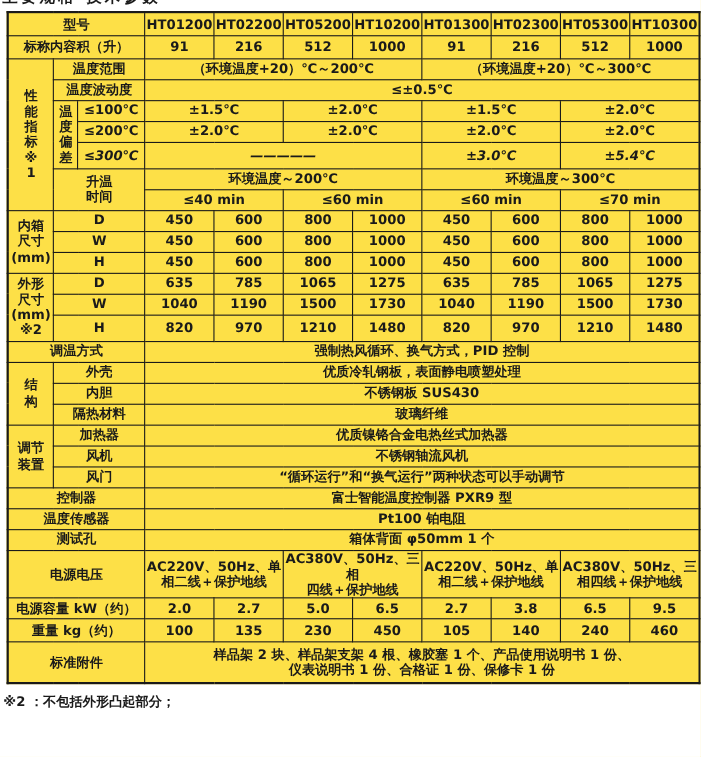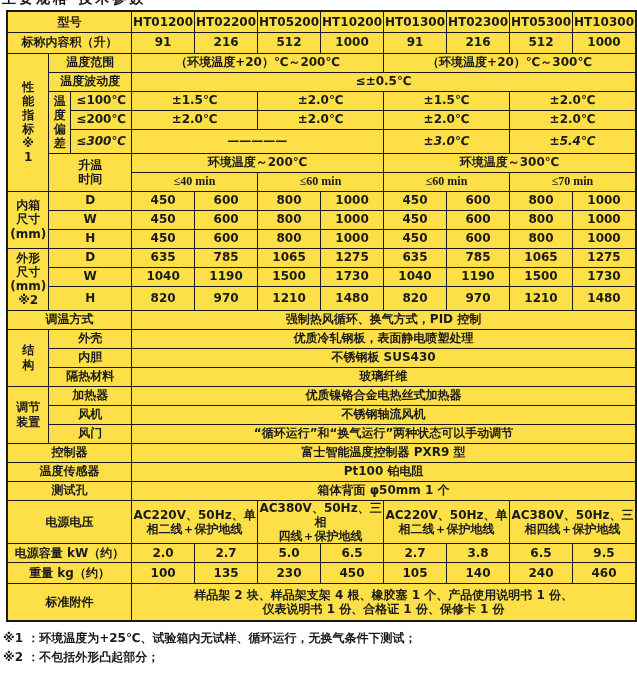--- a/index.html
+++ b/index.html
@@ -134,21 +134,21 @@
         <td colspan="4">—————</td>
         <td colspan="2">±3.0℃</td>
         <td colspan="2">±5.4℃</td>
       </tr>
       <tr style="height: 19px;">
         <td colspan="2" rowspan="2" class="p">升温
 时间</td>
         <td colspan="4">环境温度～200℃</td>
         <td colspan="4">环境温度～300℃</td>
       </tr>
-      <tr style="height: 19px; font-family: Liberation Serif, serif;">
+      <tr style="height: 19px;">
         <td colspan="2">≤40 min</td>
         <td colspan="2">≤60 min</td>
         <td colspan="2">≤60 min</td>
         <td colspan="2">≤70 min</td>
       </tr>
       <tr style="height: 19px;">
         <td rowspan="3" class="p">内箱
 尺寸
 (mm)</td>
         <td colspan="2" class="l">D</td>
@@ -299,15 +299,14 @@
       </tr>
       <tr style="height: 38px;">
         <td colspan="3" class="l">标准附件</td>
         <td colspan="8" class="p">样品架 2 块、样品架支架 4 根、橡胶塞 1 个、产品使用说明书 1 份、
 仪表说明书 1 份、合格证 1 份、保修卡 1 份</td>
       </tr>
     </tbody>
 </table>
 
 <div class="footnotes">
-  <div>※1 ：环境温度为+25℃、试验箱内无试样、循环运行，无换气条件下测试；</div>
   <div>※2 ：不包括外形凸起部分；</div>
 </div>
 
 </body></html>

